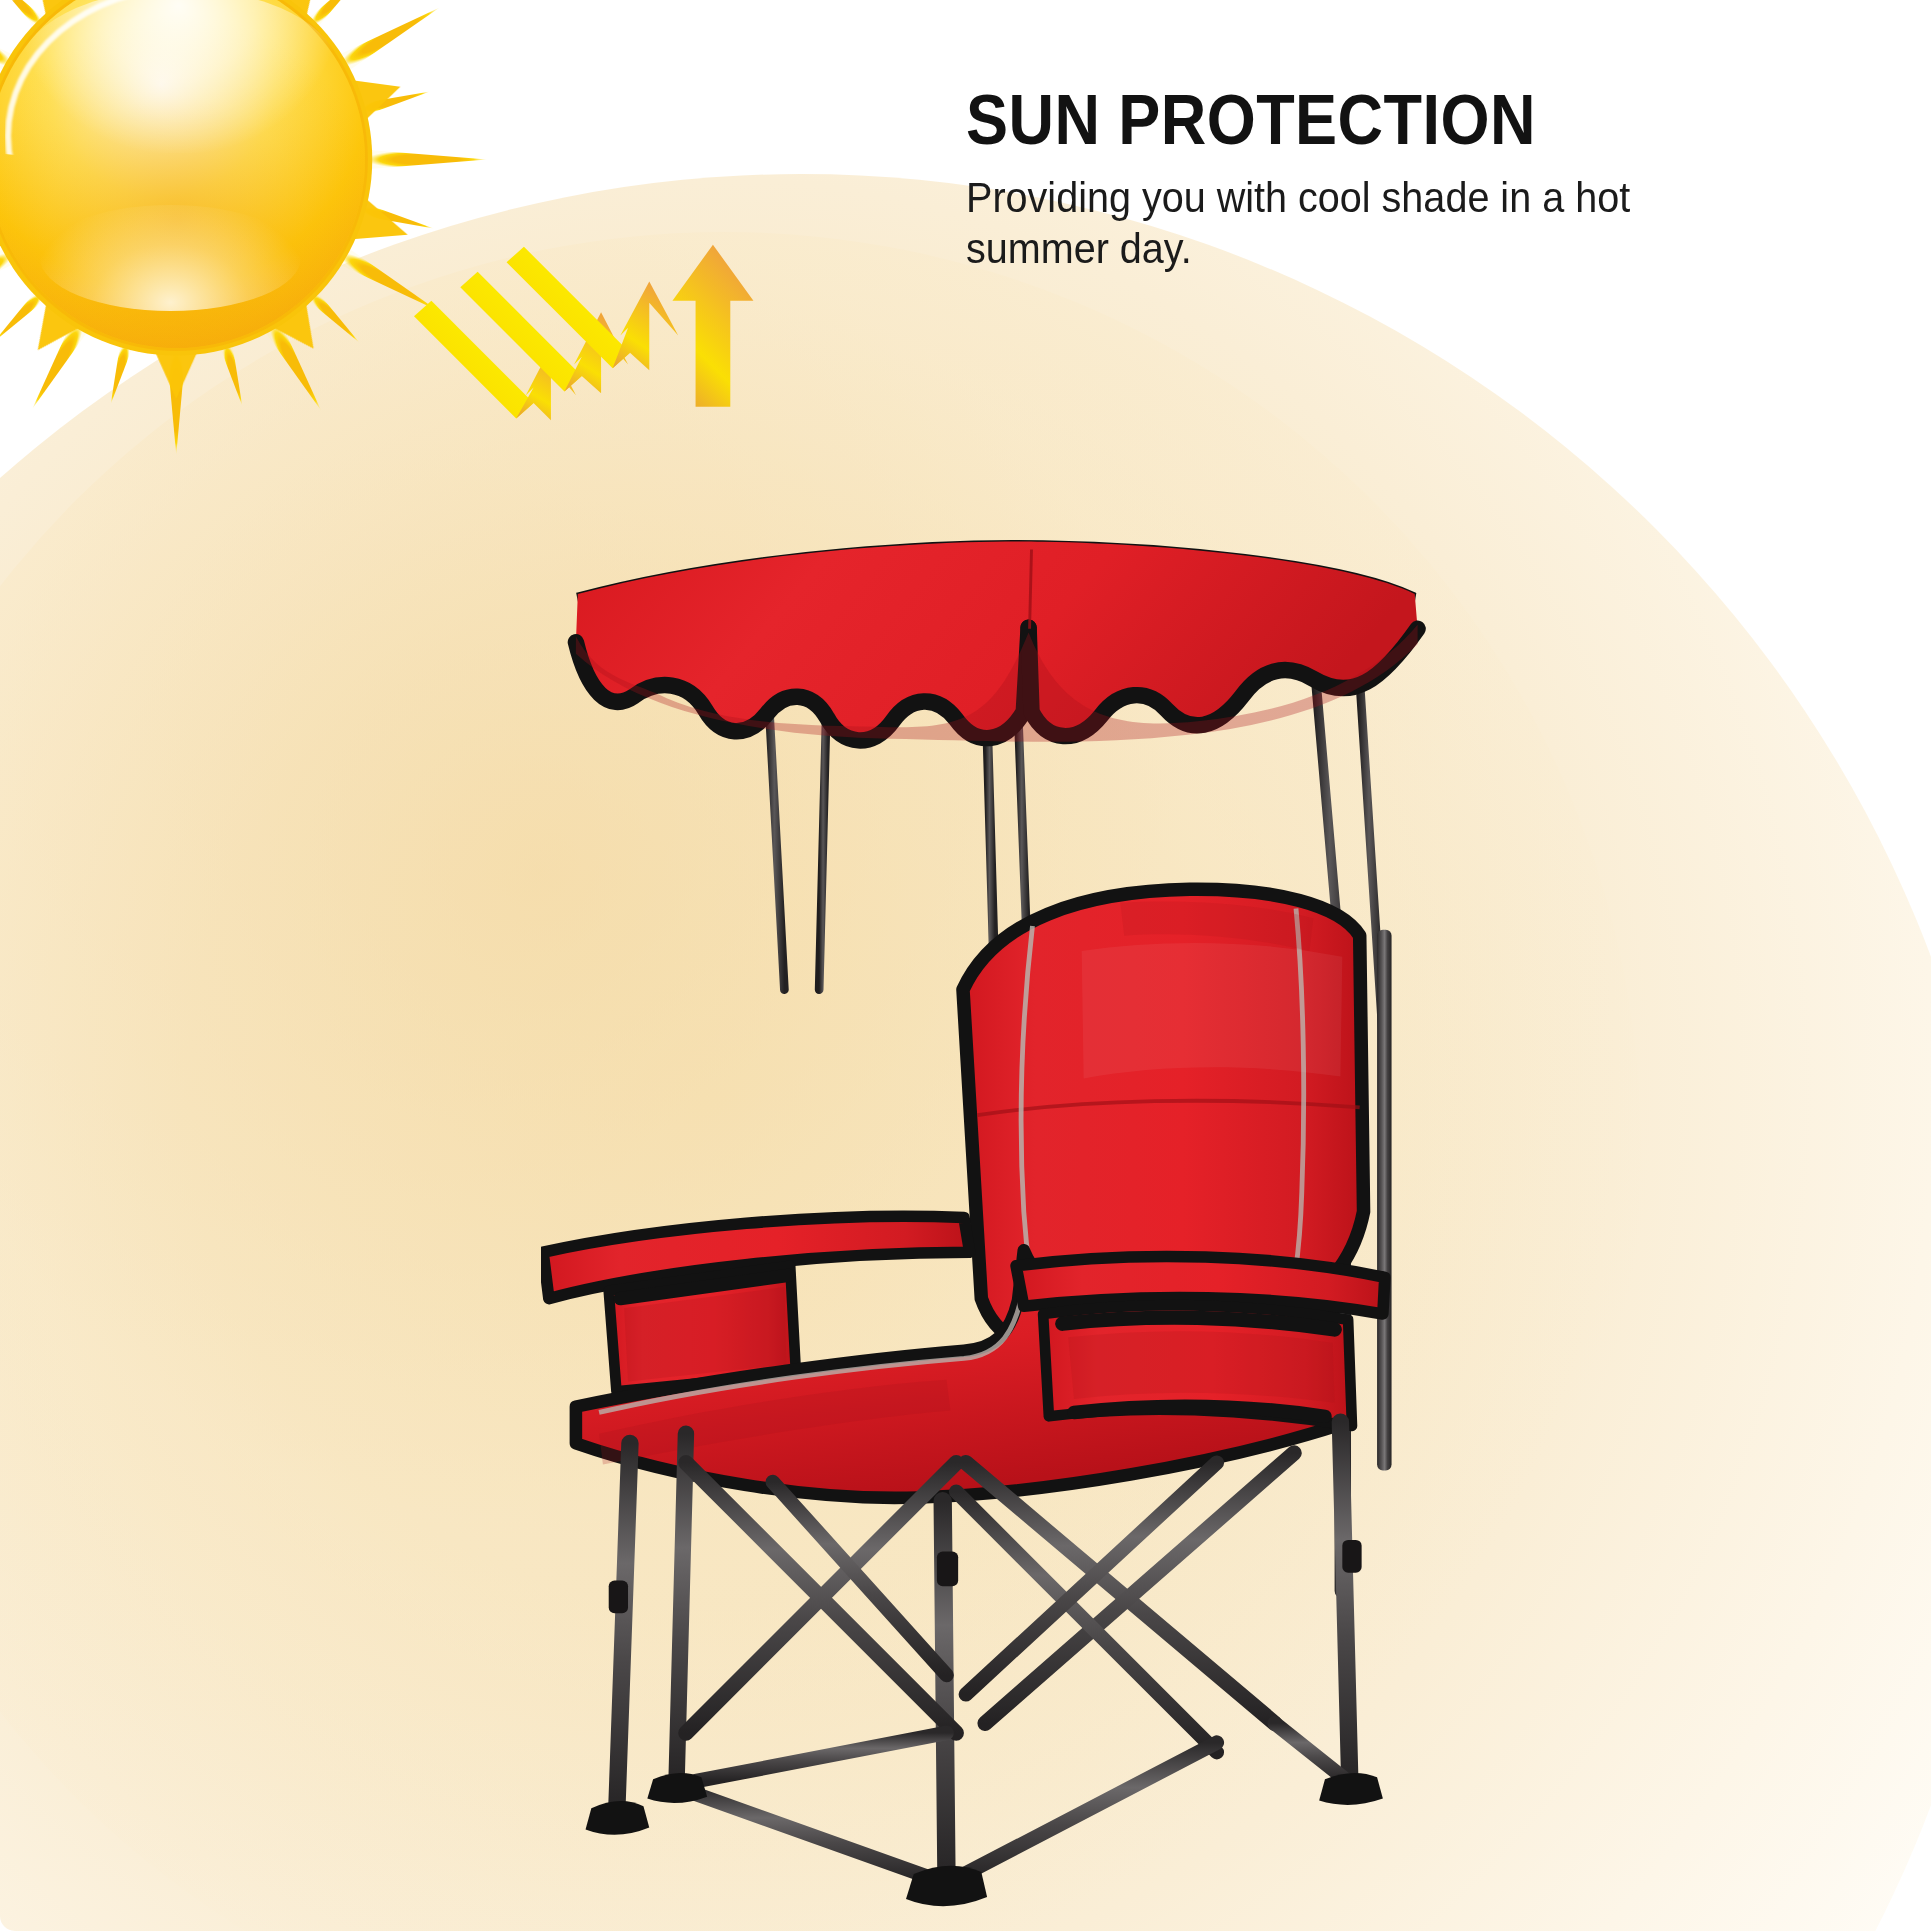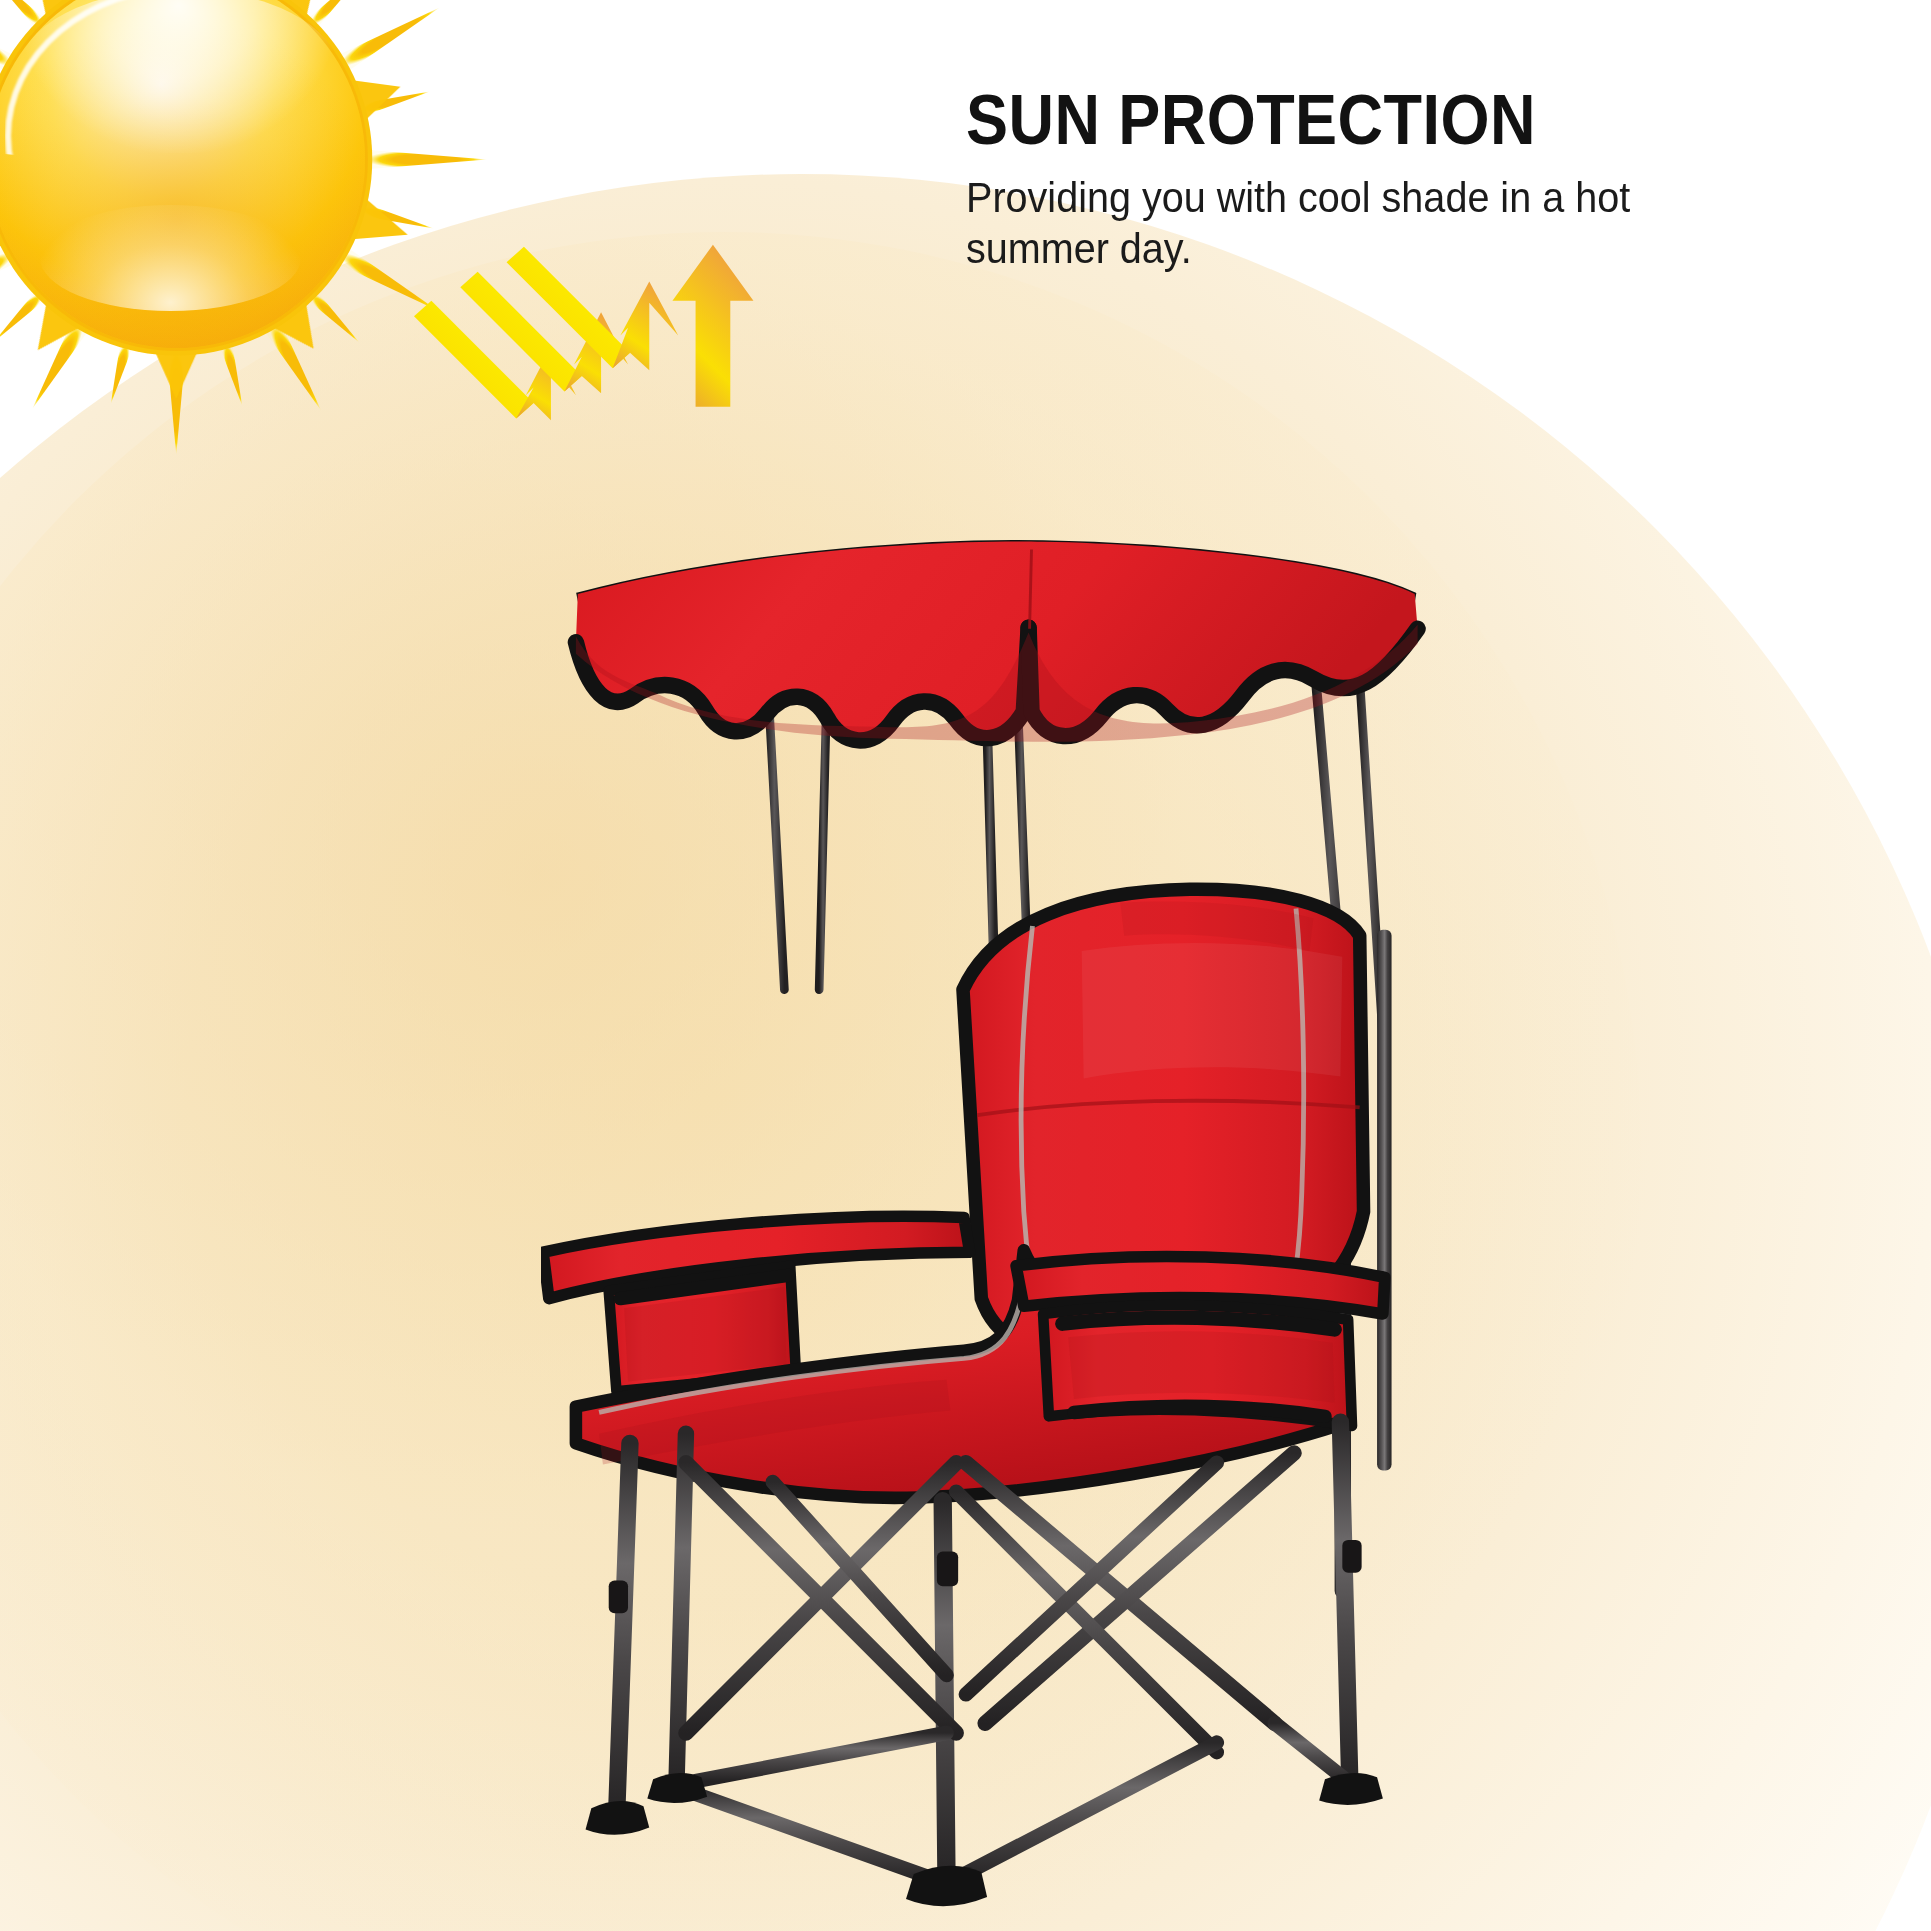--- a/index.html
+++ b/index.html
@@ -1,18 +1,18 @@
 <!DOCTYPE html>
 <html><head>
 <meta charset="utf-8">
 <style>
   html,body{margin:0;padding:0;background:#fff;}
   body{width:1931px;height:1931px;overflow:hidden;
        font-family:"Liberation Sans","DejaVu Sans",sans-serif;}
-  #stage{position:relative;width:1931px;height:1931px;background:#ffffff;overflow:hidden;}
+  #stage{position:relative;width:1931px;height:1931px;background:#ffffff;overflow:hidden;border-radius:15px;}
 
   
   .glow{position:absolute;border-radius:50%;pointer-events:none;}
   #glow-main{left:-406px;top:174px;width:2414px;height:2414px;
     background:radial-gradient(circle at 46% 38%,
         #f6e2b6 0%, #f7e6c2 26%, #faeed6 46%, #fdf6e8 62%, #fffdf8 76%, #ffffff 88%);}
   #glow-soft{left:-193px;top:232px;width:1834px;height:1834px;
     background:radial-gradient(circle at 40% 35%,
         rgba(244,216,160,.55) 0%, rgba(250,233,196,.35) 40%, rgba(255,255,255,0) 72%);}
 

